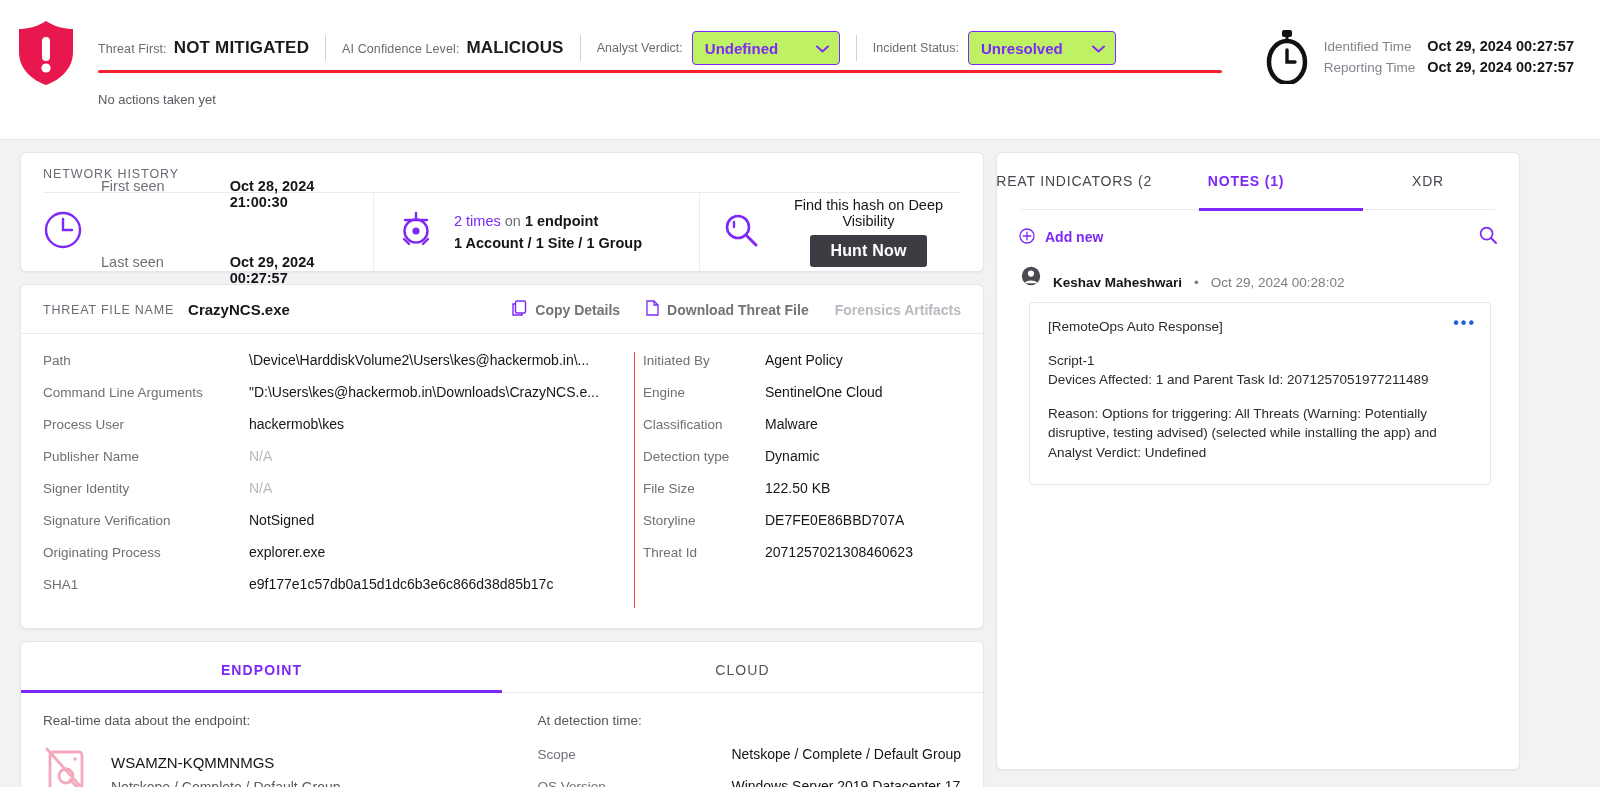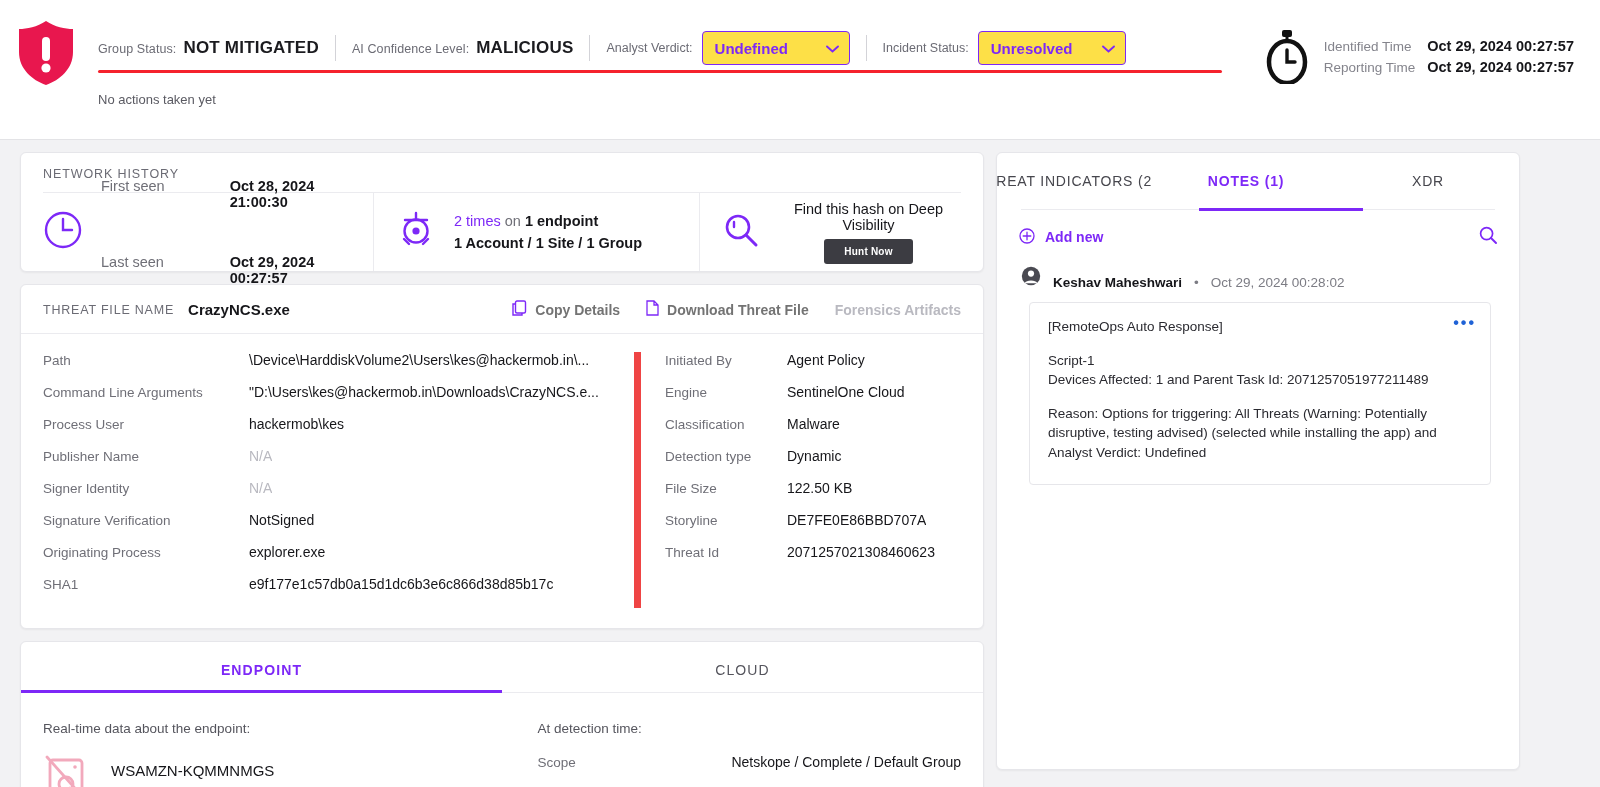--- a/index.html
+++ b/index.html
@@ -23,21 +23,21 @@
     position: absolute; left: 98px; top: 32px; height: 32px;
     display: flex; align-items: center;
   }
   .stat { display: flex; align-items: baseline; }
   .stat-label { font-size: 12.5px; color: #6b6b74; letter-spacing: .1px; }
   .stat-value { font-size: 17px; color: #1b1b1f; font-weight: 600; margin-left: 7px; letter-spacing: .2px;}
   .vsep { width: 1px; height: 26px; background: #d3d3d8; margin: 0 16px; align-self: center; }
   .sel-label { font-size: 12.5px; color: #6b6b74; margin-right: 9px; }
   .select {
     display: inline-flex; align-items: center; justify-content: space-between;
-    border: 1px solid #7d28f7; border-radius: 4px; background: #fde047;
+    border: 1px solid #7d28f7; border-radius: 4px; background: #bef264;
     height: 34px; padding: 0 10px 0 12px; min-width: 148px;
   }
   .select .sel-text { font-size: 15px; color: #7d28f7; font-weight: 600; }
   .select .chev { margin-left: 22px; color: #7d28f7; }
   .redbar {
     position: absolute; left: 98px; top: 70px; width: 1124px; height: 3px;
     background: #f5222d; border-radius: 2px;
   }
   .noactions { position: absolute; left: 98px; top: 92px; font-size: 13px; color: #5a5a62; text-align: right; }
   .times {
@@ -69,58 +69,58 @@
   .kv .k { font-size: 14.5px; color: #6f6f77; }
   .kv .v { font-size: 14.5px; color: #16161a; font-weight: 600; margin-left: 21px; }
   .nh-seen-line { font-size: 14.5px; }
   .nh-seen-line .pur { color: #7d28f7; }
   .nh-seen-line .gry { color: #6f6f77; }
   .nh-seen-line .blk { color: #16161a; font-weight: 600; }
   .hunt-wrap { display: flex; align-items: center; }
   .hunt-right { margin-left: 16px; text-align: center; }
   .hunt-text { font-size: 14.5px; color: #16161a; margin-bottom: 6px; }
   .hunt-btn {
-    background: #3c3c42; color: #fff; font-size: 10px; font-weight: 700;
+    background: #3c3c42; color: #fff; font-size: 16px; font-weight: 700;
     border: none; border-radius: 3px; padding: 7px 20px; cursor: pointer;
     letter-spacing: .2px;
   }
 
   
   .tf-head { display: flex; align-items: center; padding: 15px 22px 14px; }
   .tf-label { font-size: 12.5px; letter-spacing: .8px; color: #6b6b74; }
   .tf-name { font-size: 15px; color: #16161a; font-weight: 700; margin-left: 14px; }
   .tf-actions { margin-left: auto; display: flex; align-items: center; gap: 26px; }
   .act { display: flex; align-items: center; gap: 8px; font-size: 14px; color: #737373; font-weight: 600; cursor: pointer; }
   .act.disabled { color: #b9b9c0; cursor: default; }
   .tf-div { height: 1px; background: #ebebef; }
   .tf-body { display: flex; padding: 18px 0 20px; }
   .tf-col { padding: 0 22px; }
   .tf-col.left { width: 613px; }
-  .tf-col.right { flex: 1; border-left: 7px solid #ef4444; padding-left: 24px; }
+  .tf-col.right { flex: 1; border-left: 1px solid #ef4444; padding-left: 8px; }
   .row { display: flex; align-items: baseline; height: 32px; }
   .row .k { font-size: 13.5px; color: #6f6f77; }
   .row .v { font-size: 14px; color: #16161a; white-space: nowrap; overflow: hidden; text-overflow: clip; }
   .row .v.na { color: #b9b9c0; }
   .tf-col.left .k { width: 206px; flex: none; }
   .tf-col.right .k { width: 122px; flex: none; }
 
   
   .ep-tabs { display: flex; border-bottom: 1px solid #ebebef; }
   .ep-tab {
     flex: 1; text-align: center; padding: 20px 0 14px; font-size: 14px;
     letter-spacing: 1.1px; color: #55555d; cursor: pointer; position: relative;
   }
   .ep-tab.active { color: #7d28f7; font-weight: 600; }
   .ep-tab.active::after {
     content: ""; position: absolute; left: 0; right: 0; bottom: -1px; height: 3px; background: #7d28f7;
   }
   .ep-body { display: flex; padding: 20px 22px 0; }
   .ep-left { width: 502px; }
   .ep-right { flex: 1; }
-  .ep-sub { font-size: 13.5px; color: #55555d; margin-bottom: 18px; margin-top: 8px; }
+  .ep-sub { font-size: 13.5px; color: #55555d; margin-bottom: 18px; }
   .ep-dev { display: flex; align-items: center; gap: 16px; }
   .ep-dev-name { font-size: 15px; color: #16161a; margin-bottom: 8px; }
   .ep-dev-scope { font-size: 14px; color: #5a5a62; }
   .ep-row { display: flex; align-items: baseline; height: 32px; }
   .ep-row .k { width: 194px; flex: none; font-size: 13.5px; color: #6f6f77; }
   .ep-row .v { font-size: 14px; color: #16161a; white-space: nowrap; overflow: hidden; }
 
   
   .rpanel {
     position: absolute; top: 152px; left: 996px; width: 524px; height: 618px;
@@ -163,21 +163,21 @@
     <div class="shield">
       <svg viewBox="0 0 60 66" width="60" height="66">
         <path d="M30 1 C21 7 11 9 3 9 L3 32 C3 49 16 60 30 65 C44 60 57 49 57 32 L57 9 C49 9 39 7 30 1 Z" fill="#E8174E"></path>
         <rect x="26" y="17" width="8" height="24" rx="4" fill="#fff"></rect>
         <circle cx="30" cy="48" r="4.6" fill="#fff"></circle>
       </svg>
     </div>
 
     <div class="hdr-row">
       <div class="stat">
-        <span class="stat-label">Group Status:</span>
+        <span class="stat-label">Threat First:</span>
         <span class="stat-value">NOT MITIGATED</span>
       </div>
       <div class="vsep"></div>
       <div class="stat">
         <span class="stat-label">AI Confidence Level:</span>
         <span class="stat-value">MALICIOUS</span>
       </div>
       <div class="vsep"></div>
       <span class="sel-label">Analyst Verdict:</span>
       <div class="select">

